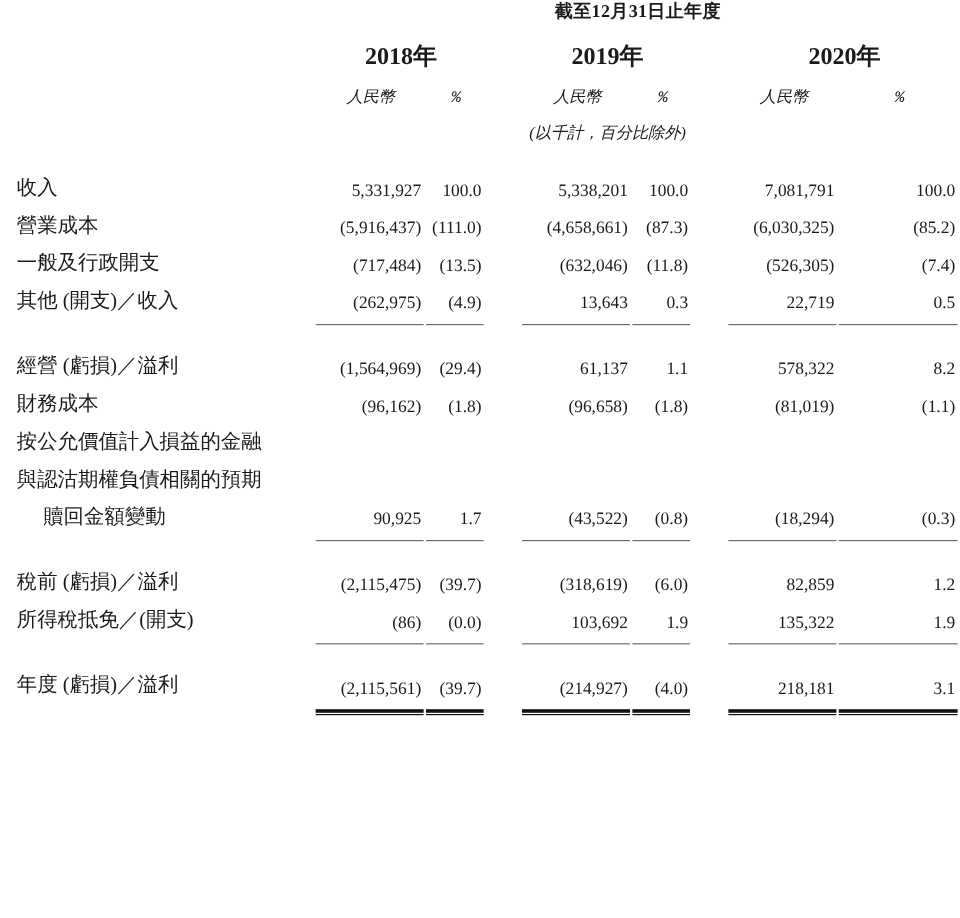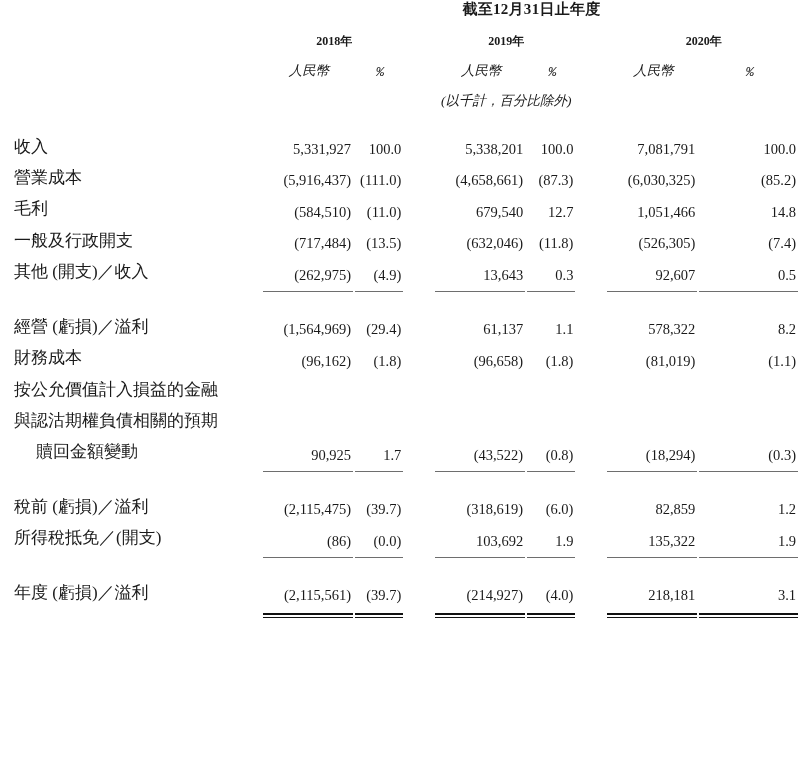--- a/index.html
+++ b/index.html
@@ -54,21 +54,21 @@
   }
   .rule-all {
     height: 1px;
     line-height: 1px;
     font-size: 0;
   }
 
   .yr {
     text-align: center;
     font-weight: bold;
-    font-size: 12px;
+    font-size: 20px;
     padding-top: 7px;
     padding-bottom: 5px;
     white-space: nowrap;
   }
   .unit {
     text-align: center;
     font-style: italic;
     font-size: 13.5px;
     padding-top: 6px;
     padding-bottom: 4px;
@@ -286,50 +286,39 @@
       <td class="num">(5,916,437)</td>
       <td class="num">(111.0)</td>
       <td></td>
       <td class="num">(4,658,661)</td>
       <td class="num">(87.3)</td>
       <td></td>
       <td class="num">(6,030,325)</td>
       <td class="num">(85.2)</td>
     </tr>
     <tr>
-      <td class="lbl">毛利</td>
-      <td class="num">(584,510)</td>
-      <td class="num">(11.0)</td>
-      <td></td>
-      <td class="num">679,540</td>
-      <td class="num">12.7</td>
-      <td></td>
-      <td class="num">1,051,466</td>
-      <td class="num">14.8</td>
-    </tr>
-    <tr>
       <td class="lbl">一般及行政開支</td>
       <td class="num">(717,484)</td>
       <td class="num">(13.5)</td>
       <td></td>
       <td class="num">(632,046)</td>
       <td class="num">(11.8)</td>
       <td></td>
       <td class="num">(526,305)</td>
       <td class="num">(7.4)</td>
     </tr>
     <tr>
       <td class="lbl">其他 (開支)／收入</td>
       <td class="num">(262,975)</td>
       <td class="num">(4.9)</td>
       <td></td>
       <td class="num">13,643</td>
       <td class="num">0.3</td>
       <td></td>
-      <td class="num">92,607</td>
+      <td class="num">22,719</td>
       <td class="num">0.5</td>
     </tr>
     <tr class="ruleline pad">
       <td class="nolineu">
             <div></div>
           </td>
       <td>
             <div></div>
           </td>
       <td>

